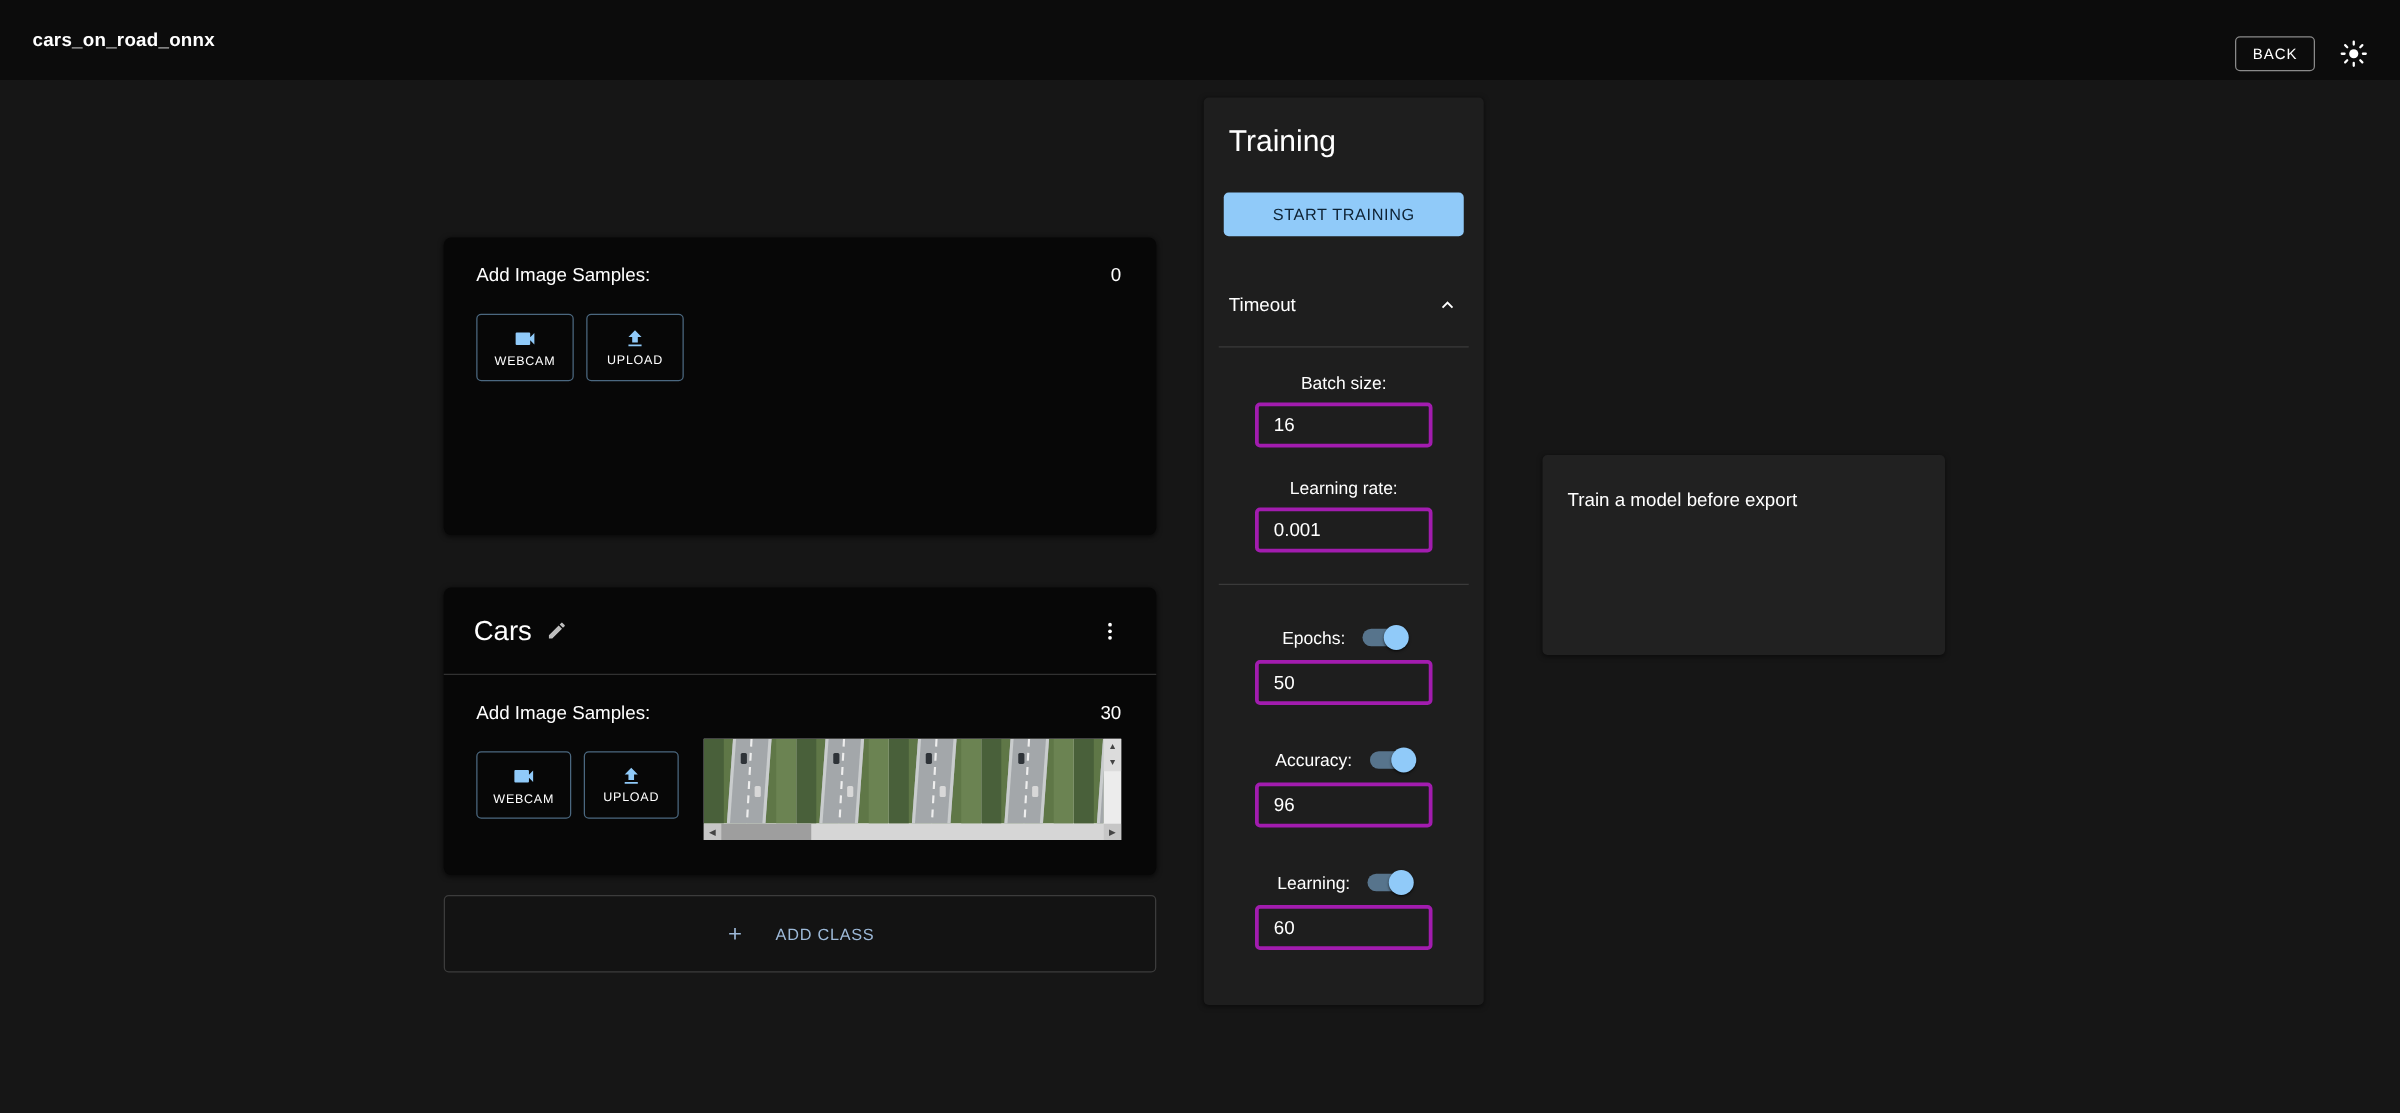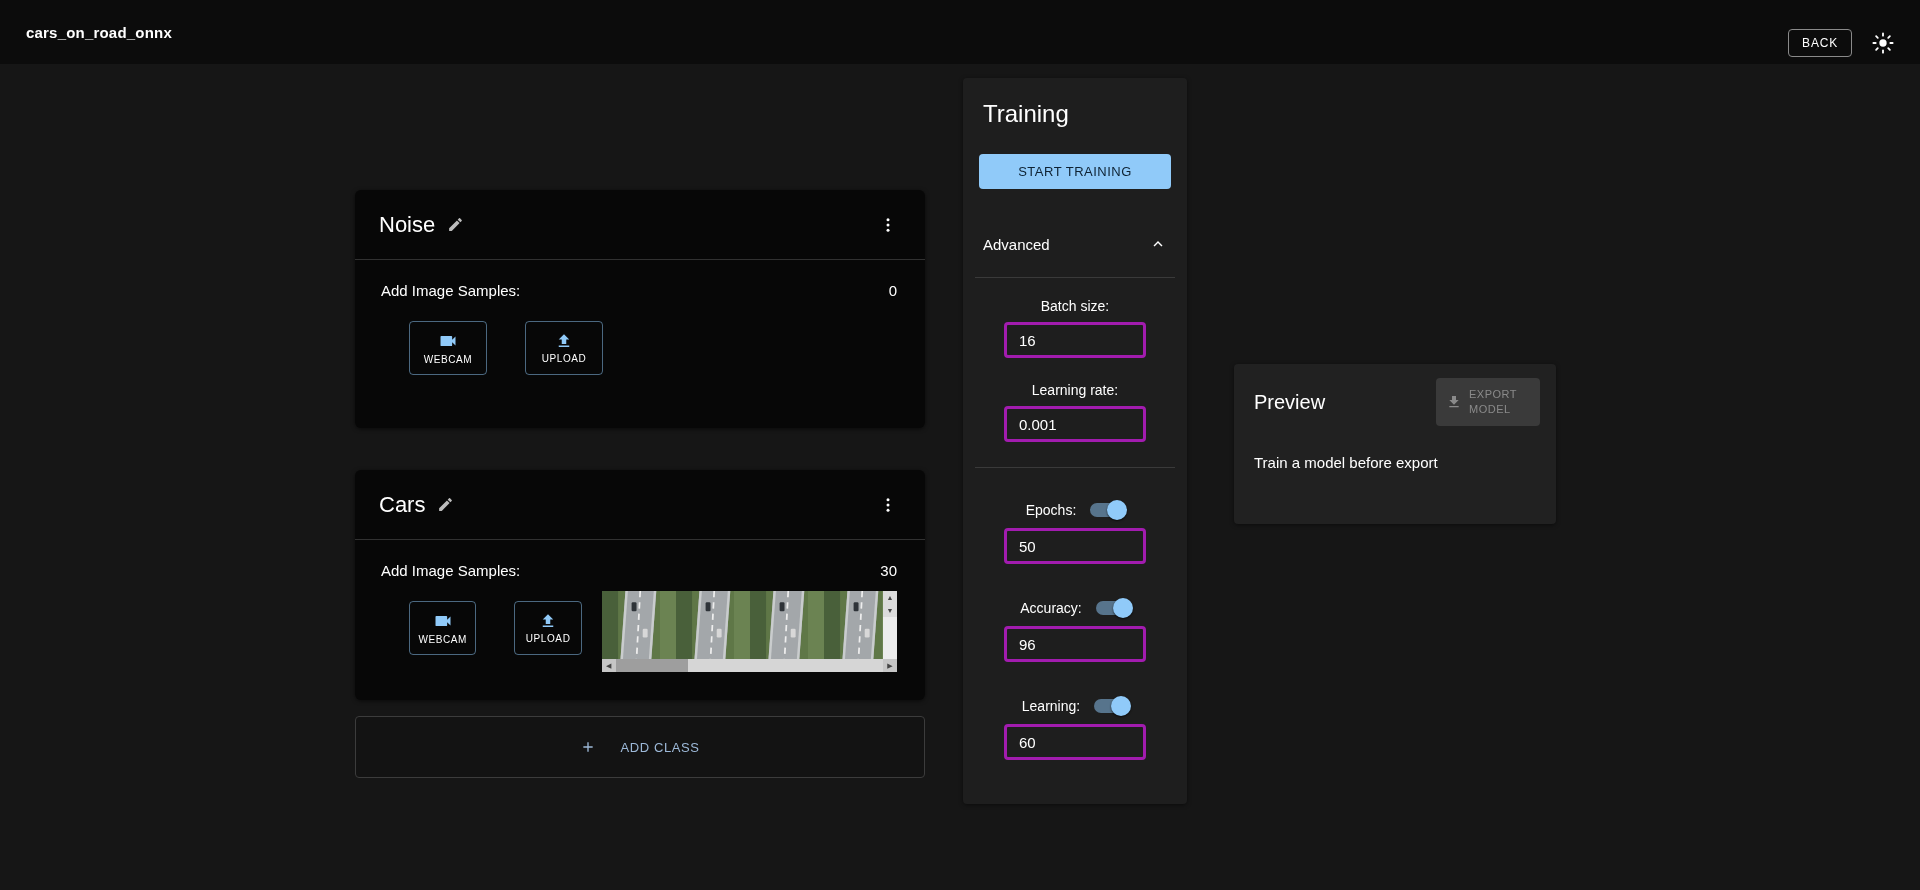--- a/index.html
+++ b/index.html
@@ -25,21 +25,21 @@
   .edit-icon { margin-left:12px; cursor:pointer; display:flex; }
   .kebab { margin-left:auto; cursor:pointer; display:flex; padding:4px; }
   .card-body { padding:22px 28px 0 26px; }
   .samples-row { display:flex; justify-content:space-between; align-items:center; margin-bottom:22px; }
   .samples-label { color:#fff; font-size:15px; }
   .samples-count { color:#fff; font-size:15px; }
   .btn-row { display:flex; align-items:flex-start; }
   .outline-btn { width:78px; height:54px; border:1px solid rgba(144,202,249,.5); border-radius:4px;
                  background:transparent; color:#fff; display:flex; flex-direction:column; align-items:center;
                  justify-content:center; gap:3px; font-size:10px; letter-spacing:.6px; cursor:pointer;
-                 font-family:inherit; margin-right:10px;margin-left:28px; }
+                 font-family:inherit; margin-right:10px; }
   .outline-btn .ic { color:var(--accent); display:flex; }
 
   
   .strip { position:relative; width:343px; height:81px; background:#fff; margin-left:10px; margin-top:-10px; overflow:hidden; }
   .thumbs { position:absolute; left:0; top:0; right:14px; bottom:13px; display:flex; overflow:hidden; }
   .thumb { flex:0 0 74px; height:68px; }
   .thumb svg { display:block; width:74px; height:68px; }
   .vscroll { position:absolute; right:0; top:0; width:14px; bottom:13px; background:#ececec; }
   .vscroll .arrow { width:14px; height:13px; display:flex; align-items:center; justify-content:center;
                     font-size:7px; color:#444; cursor:pointer; background:#dcdcdc; }
@@ -111,35 +111,20 @@
           <line x1="4.5" y1="4.5" x2="6.3" y2="6.3"></line>
             <line x1="17.7" y1="17.7" x2="19.5" y2="19.5"></line>
           <line x1="4.5" y1="19.5" x2="6.3" y2="17.7"></line>
             <line x1="17.7" y1="6.3" x2="19.5" y2="4.5"></line>
         </svg>
       </span>
     </div>
   </div>
 
   <div class="card" id="card-noise">
-    <div class="card-header">
-      <span class="class-name">Noise</span>
-      <span class="edit-icon">
-        <svg width="17" height="17" viewBox="0 0 24 24" fill="#bdbdbd">
-            <path d="M3 17.25V21h3.75L17.81 9.94l-3.75-3.75L3 17.25zM20.71 7.04a1 1 0 0 0 0-1.41l-2.34-2.34a1 1 0 0 0-1.41 0l-1.83 1.83 3.75 3.75 1.83-1.83z"></path>
-          </svg>
-      </span>
-      <span class="kebab">
-        <svg width="18" height="18" viewBox="0 0 24 24" fill="#ffffff">
-            <circle cx="12" cy="5" r="2"></circle>
-            <circle cx="12" cy="12" r="2"></circle>
-            <circle cx="12" cy="19" r="2"></circle>
-          </svg>
-      </span>
-    </div>
     <div class="card-body">
       <div class="samples-row">
         <span class="samples-label">Add Image Samples:</span>
         <span class="samples-count">0</span>
       </div>
       <div class="btn-row">
         <button class="outline-btn">
           <span class="ic">
             <svg width="20" height="20" viewBox="0 0 24 24" fill="currentColor">
                 <path d="M17 10.5V7a1 1 0 0 0-1-1H4a1 1 0 0 0-1 1v10a1 1 0 0 0 1 1h12a1 1 0 0 0 1-1v-3.5l4 4v-11l-4 4z"></path>
@@ -286,21 +271,21 @@
         <path d="M19 13h-6v6h-2v-6H5v-2h6V5h2v6h6v2z"></path>
       </svg>
     <span>ADD CLASS</span>
   </button>
 
   <div class="training">
     <div class="training-title">Training</div>
     <button class="start-btn">START TRAINING</button>
 
     <div class="advanced-row">
-      <span class="advanced-label">Advanced</span>
+      <span class="advanced-label">Timeout</span>
       <span class="chev">
         <svg width="18" height="18" viewBox="0 0 24 24" fill="#ffffff">
             <path d="M12 8l-6 6 1.41 1.41L12 10.83l4.59 4.58L18 14l-6-6z"></path>
           </svg>
       </span>
     </div>
 
     <div class="t-divider"></div>
 
     <div class="field-label">Batch size:</div>
@@ -330,30 +315,16 @@
     <div class="toggle-row mt32">
       <span class="toggle-label">Learning:</span>
       <span class="switch">
           <span class="knob"></span>
         </span>
     </div>
     <input class="t-input mt6" value="60" style="">
   </div>
 
   <div class="preview">
-    <div class="preview-header">
-      <span class="preview-title">Preview</span>
-      <button class="export-btn">
-        <span style="display:flex;">
-          <svg width="16" height="16" viewBox="0 0 24 24" fill="#8a8a8a">
-              <path d="M19 9h-4V3H9v6H5l7 7 7-7zM5 18v2h14v-2H5z"></path>
-            </svg>
-        </span>
-        <span class="export-lines">
-          <span>EXPORT</span><br>
-          <span>MODEL</span>
-        </span>
-      </button>
-    </div>
     <div class="preview-hint">Train a model before export</div>
   </div>
 
 </div>
 
 </body></html>

